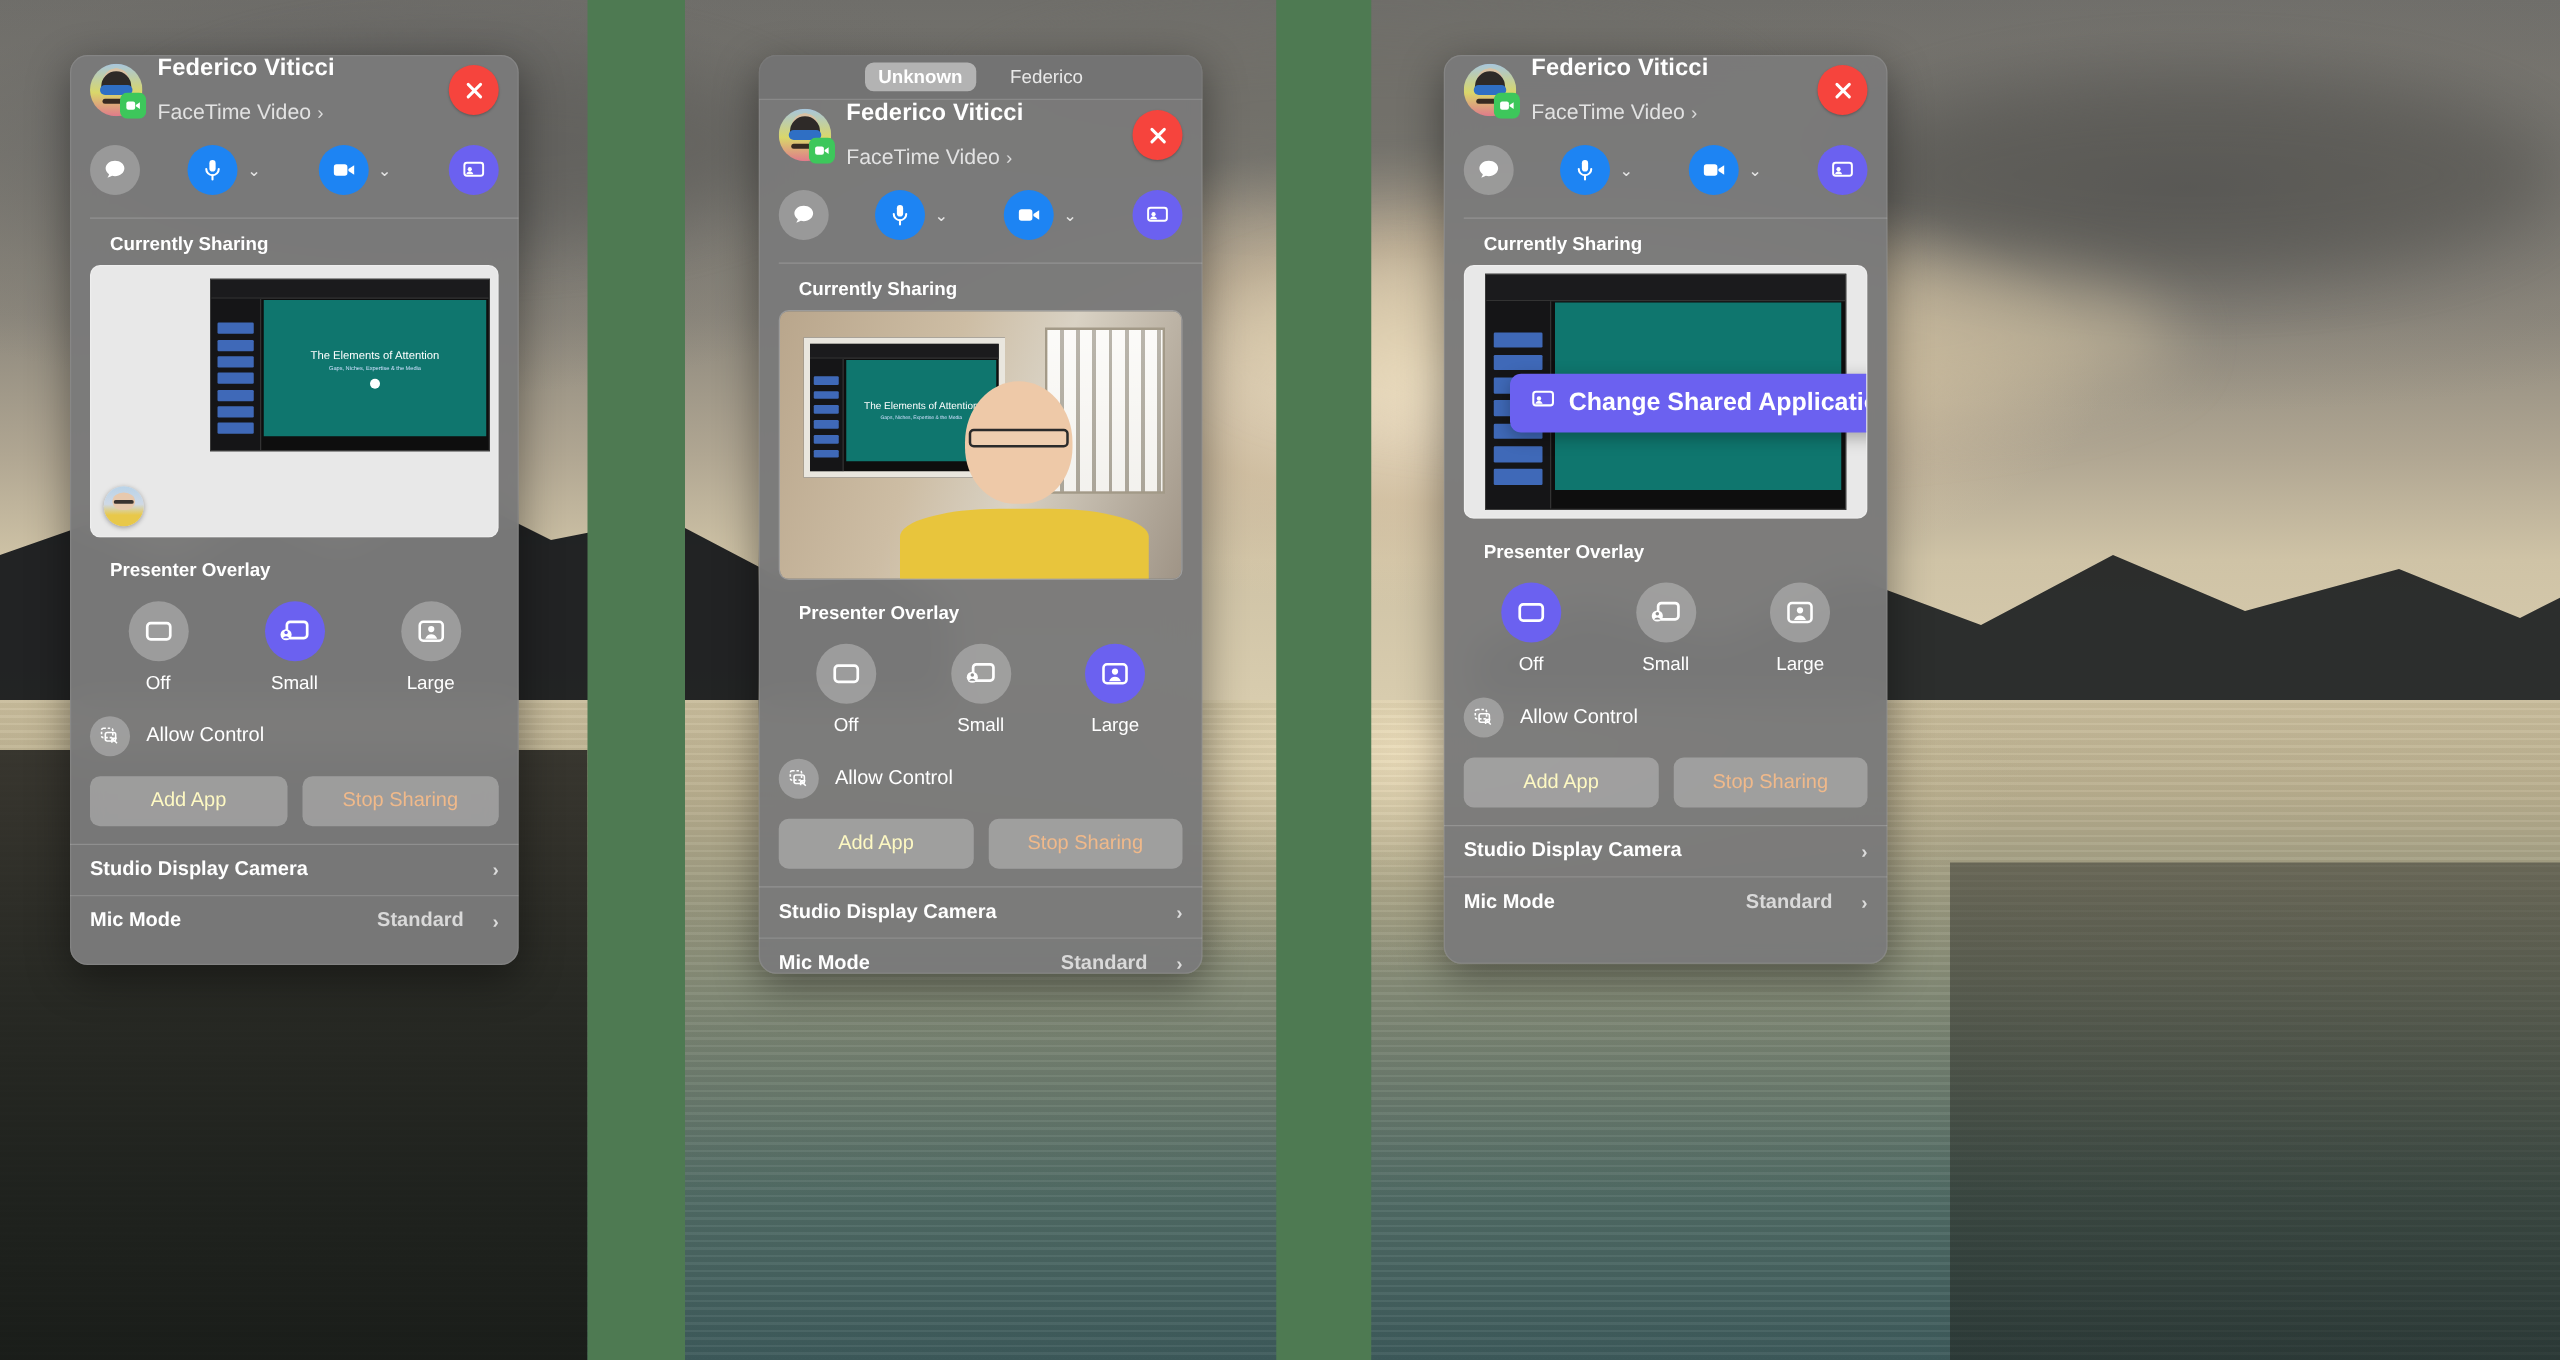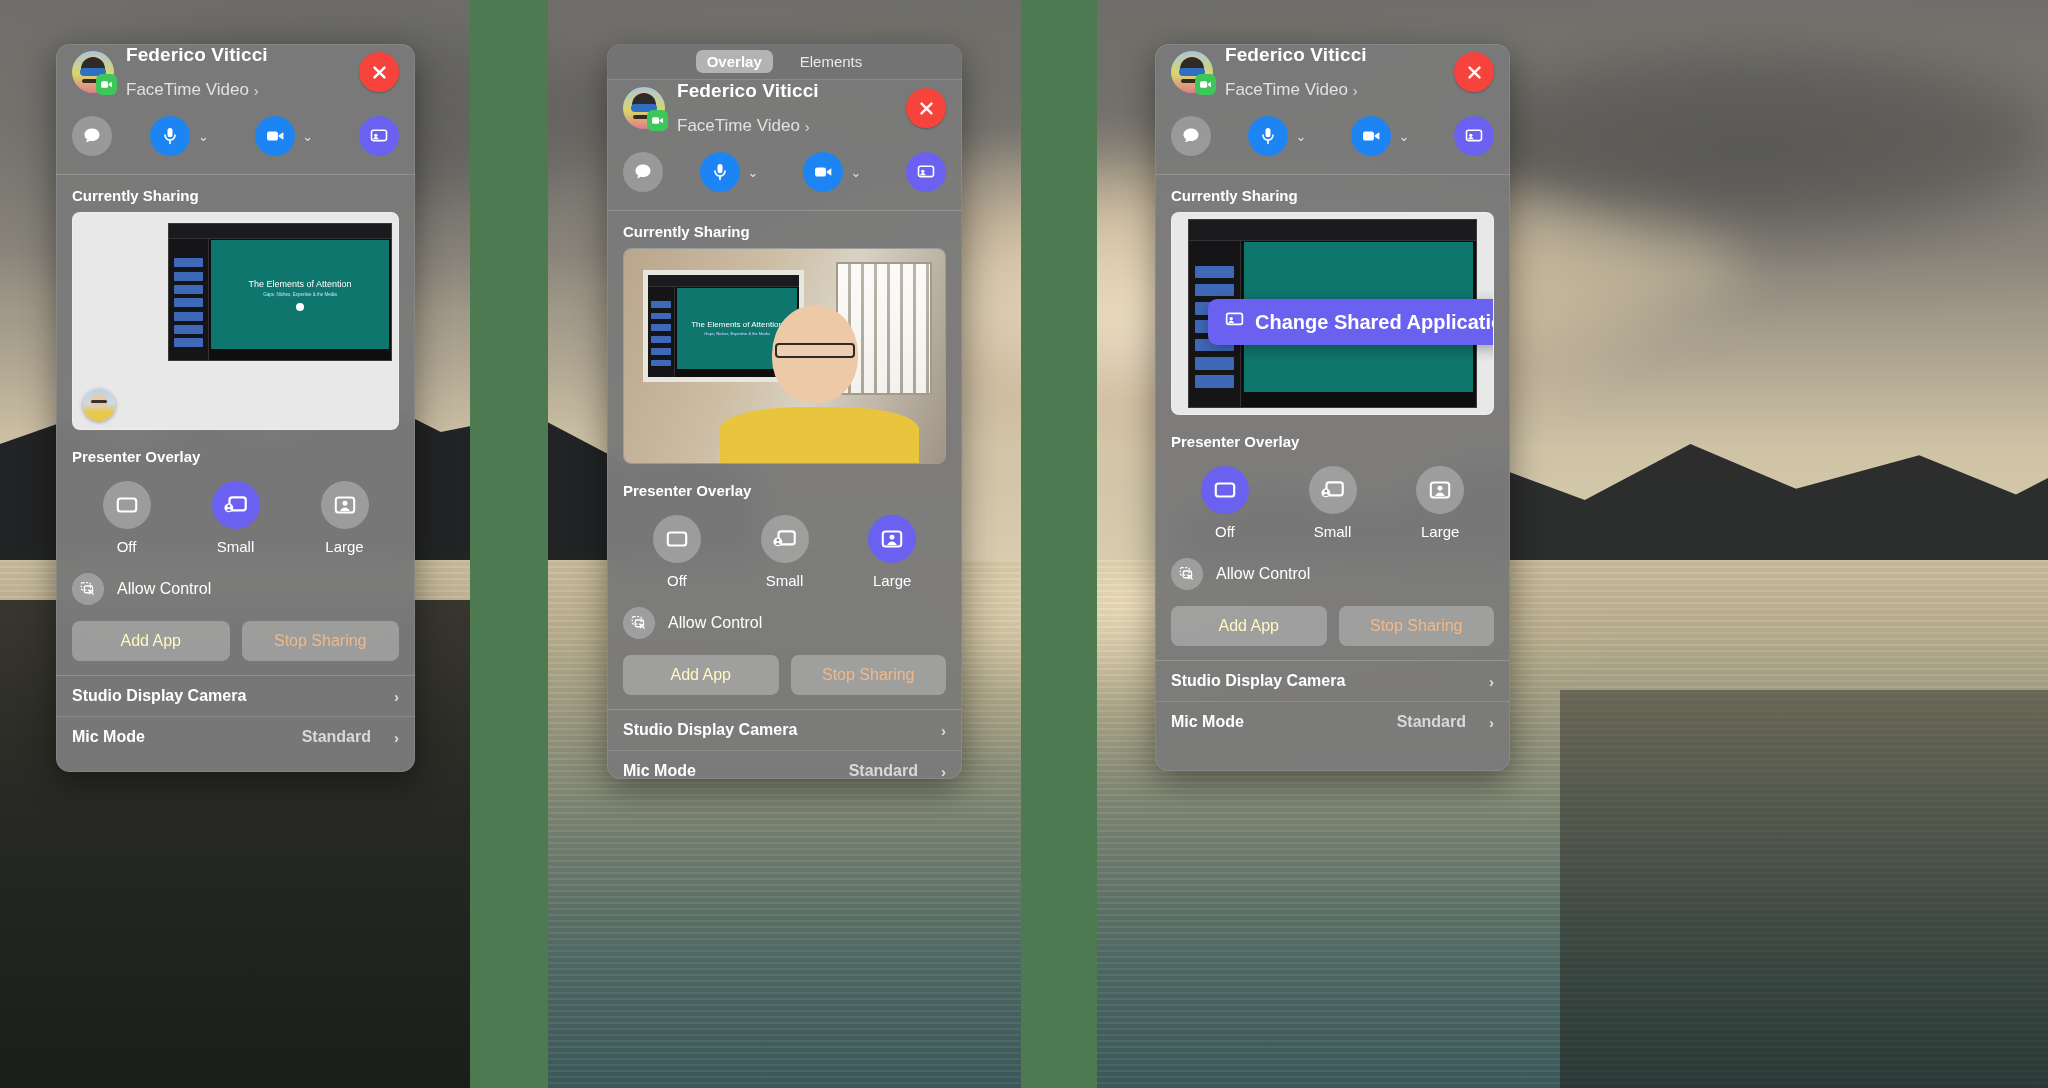--- a/index.html
+++ b/index.html
@@ -124,21 +124,21 @@
     display:flex;align-items:center;justify-content:center;flex:0 0 auto;
   }
   .cbtn.grey { background:rgba(172,172,172,.62); }
   .cbtn.blue { background:#1d84f3; }
   .cbtn.purple { background:#6b61f0; }
   .cbtn svg{ width:20px; height:20px; }
   .caret { width:26px;text-align:center;color:#e4e4e4;font-size:13px;flex:0 0 auto; }
   .spacer{flex:1 1 auto;}
 
   
-  .sect-title { font-size:15px; font-weight:700; padding:6px 16px 8px 16px; }
+  .sect-title { font-size:15px; font-weight:700; padding:6px 16px 8px 16px;margin-left:16px; }
   .divider-top { border-top:1px solid rgba(255,255,255,.18); }
 
   
   .preview {
     margin:0 16px; border-radius:8px; overflow:hidden; position:relative;
     border:1px solid rgba(255,255,255,.25);
   }
   .preview.light { background:#e8e8e8; }
 
   
@@ -406,22 +406,22 @@
       <span class="fl">Mic Mode</span>
       <span class="fv">Standard</span>
       <span class="fc">›</span>
     </div>
   </div>
 </div>
 
 <div class="panel" id="panel-mid" style="left:607px; top:44px; width:355px; height:735px;">
 
   <div class="tabbar">
-    <div class="tab active">Overlay</div>
-    <div class="tab">Elements</div>
+    <div class="tab active">Unknown</div>
+    <div class="tab">Federico</div>
   </div>
 
   <div class="hdr">
     <div class="avatar-wrap">
       <div class="avatar"></div>
       <div class="ft-badge">
         <svg viewBox="0 0 24 24" fill="#fff">
             <rect x="2" y="6" width="13" height="12" rx="3"></rect>
             <path d="M16 11l6-4v10l-6-4z"></path>
           </svg>

